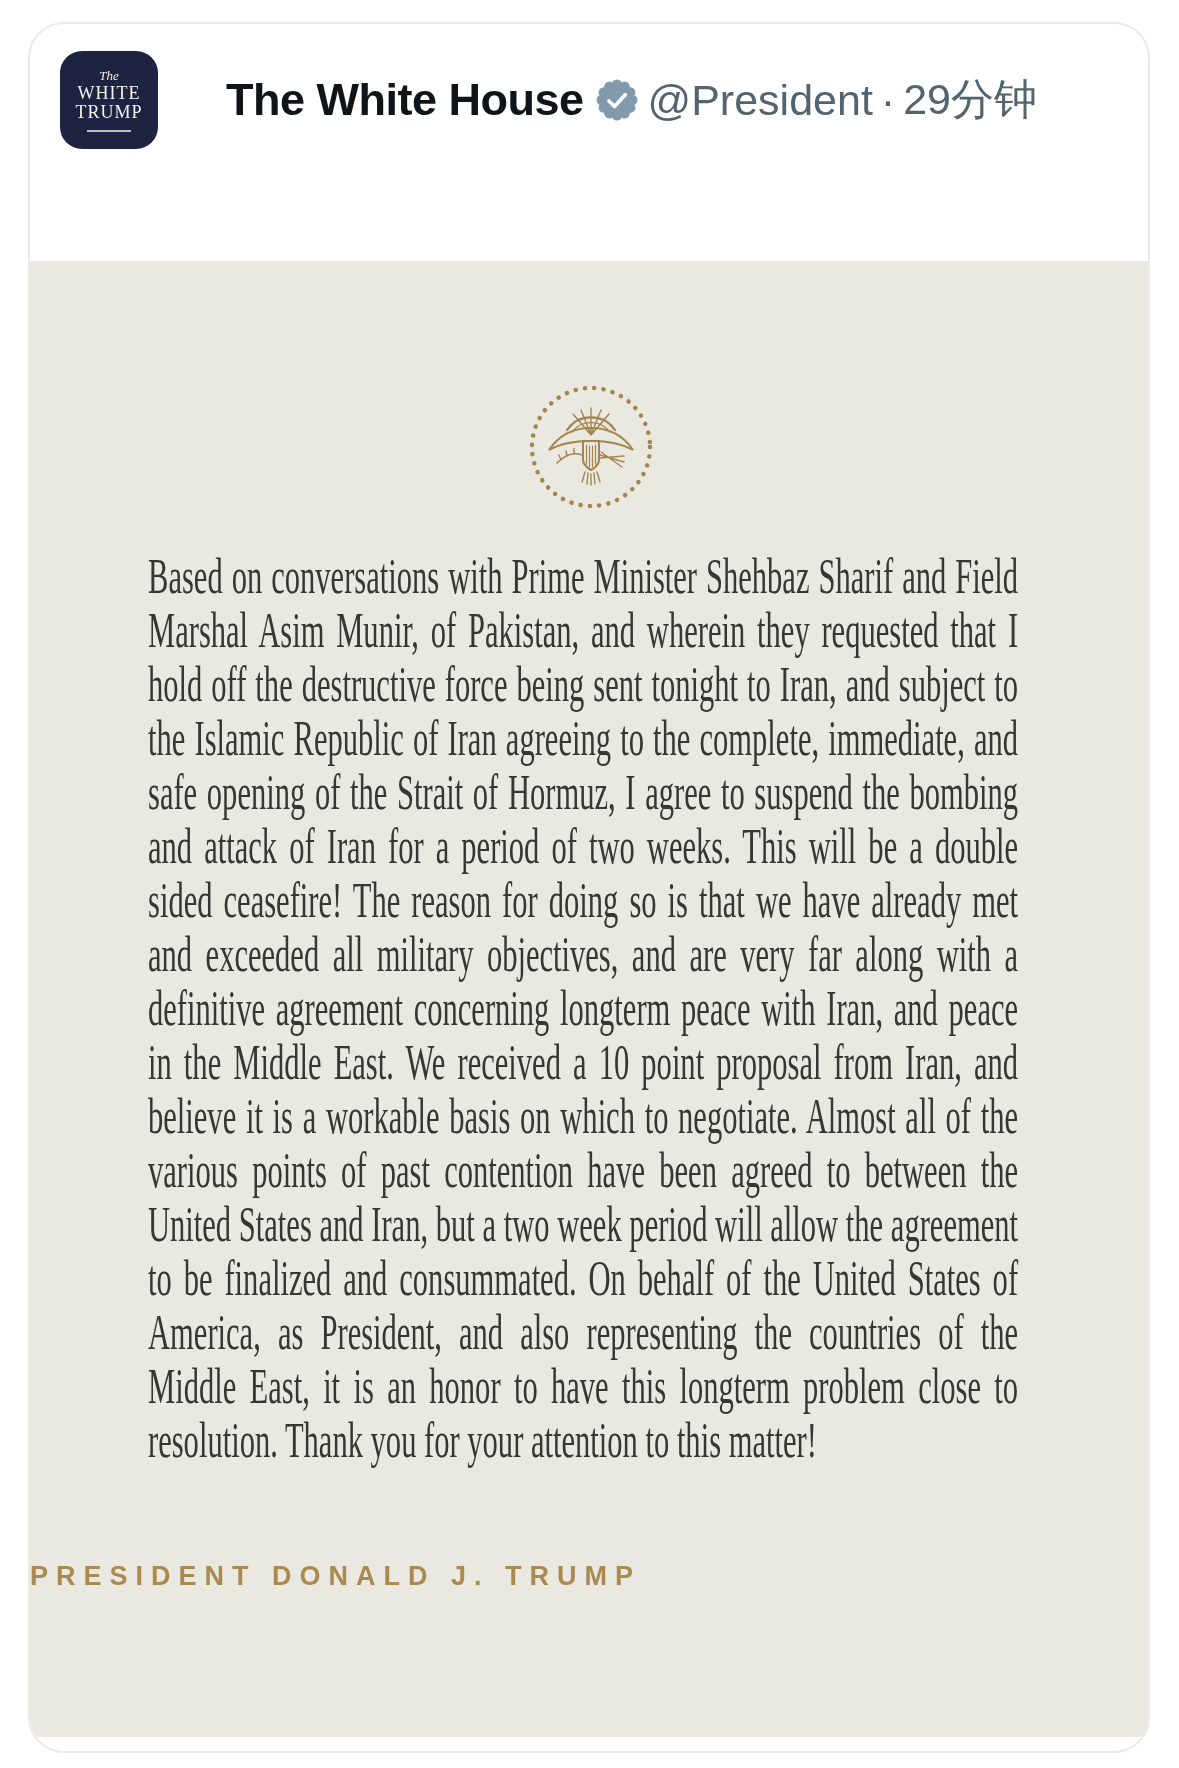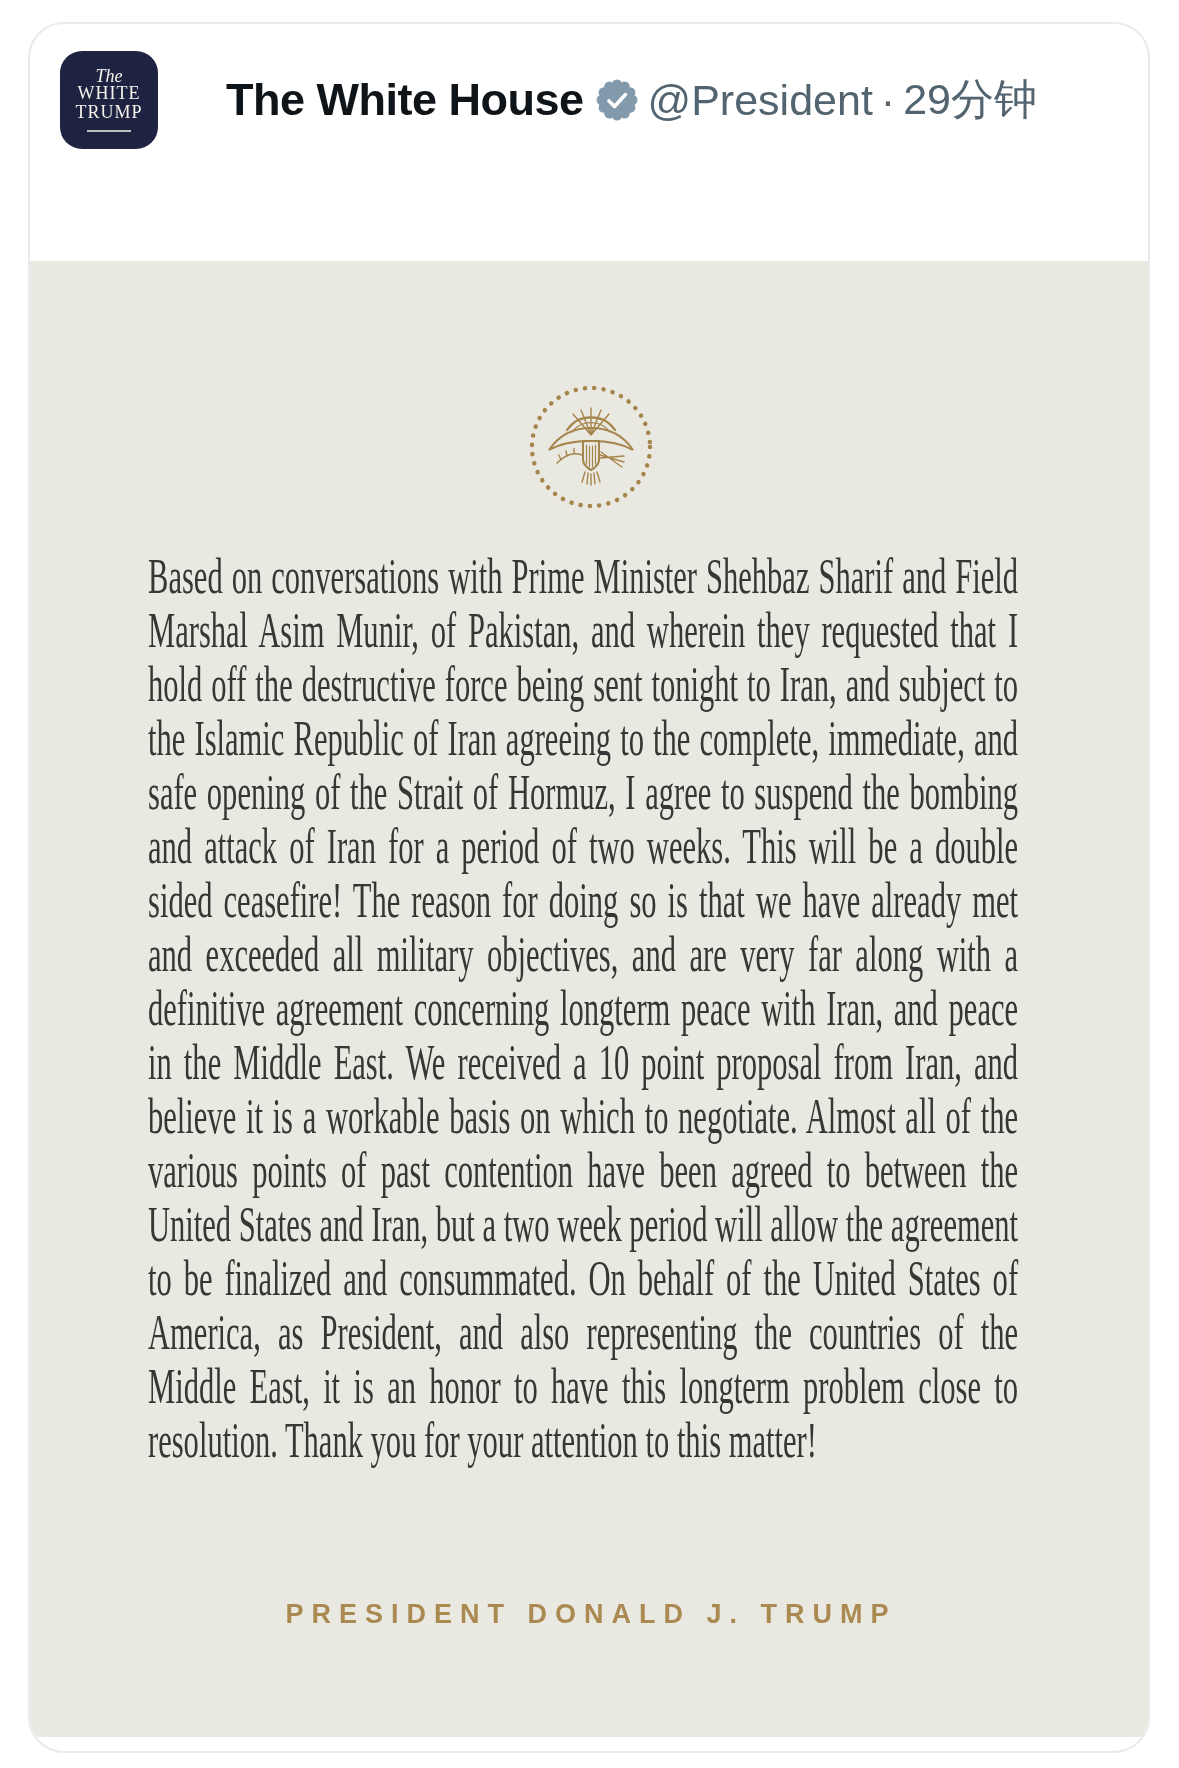--- a/index.html
+++ b/index.html
@@ -9,21 +9,21 @@
   
   .tweet-card{position:absolute;left:28px;top:22px;width:1122px;height:1731px;background:#ffffff;
               border:2px solid #e8eaec;border-radius:36px;overflow:hidden;box-sizing:border-box;}
 
   
   .tweet-header{position:absolute;top:26px;left:30px;right:20px;height:100px;
                 display:flex;align-items:center;gap:24px;}
   .avatar{width:98px;height:98px;border-radius:22px;background:#1d2340;flex:0 0 auto;
           display:flex;flex-direction:column;align-items:center;justify-content:center;
           color:#f5f3ec;font-family:"Liberation Serif",serif;cursor:pointer;}
-  .av-the{font-style:italic;font-size:18px;line-height:14px;margin-bottom:1px;}
+  .av-the{font-style:italic;font-size:13px;line-height:14px;margin-bottom:1px;}
   .av-line{font-size:18px;line-height:19px;letter-spacing:1px;}
   .av-rule{width:44px;height:2px;background:rgba(245,243,236,.75);margin-top:8px;}
   .id-row{display:flex;align-items:center;gap:10px;white-space:nowrap;overflow:hidden;}
   .author{font-size:45px;font-weight:700;color:#0f1419;letter-spacing:-.5px;margin-left:44px;}
   .badge{width:42px;height:42px;flex:0 0 auto;margin-left:2px;}
   .handle,.dot,.time{font-size:43px;font-weight:400;color:#536471;}
   .dot{margin:0 -2px;}
 
   
   .tweet-text{position:absolute;top:122px;left:30px;width:1000px;
@@ -31,23 +31,23 @@
   .siren{width:50px;height:50px;vertical-align:-7px;margin-right:10px;}
 
   
   .statement{position:absolute;left:0;top:237px;width:1122px;height:1476px;margin:0;
              background:#eae9e1;cursor:pointer;}
   .seal{position:absolute;top:122px;left:50%;transform:translateX(-50%);width:128px;height:128px;}
   .stmt-body{position:absolute;top:288px;left:118px;width:1424px;margin:0;
              transform:scaleX(0.611);transform-origin:0 0;
              font-family:"Liberation Serif",serif;font-size:50px;line-height:54px;
              color:#363634;text-align:justify;}
-  .stmt-sign{position:absolute;top:1300px;left:0;width:100%;text-align:center;
+  .stmt-sign{position:absolute;top:1300px;left:0;width:100%;
              font-size:27px;font-weight:600;letter-spacing:8px;color:#ab8a52;
-             font-family:"Liberation Sans",sans-serif;margin-top:38px;}
+             font-family:"Liberation Sans",sans-serif;}
 </style>
 </head>
 <body>
 
 <div class="page">
   <article class="tweet-card">
 
     <header class="tweet-header">
       <div class="avatar">
         <span class="av-the">The</span>

